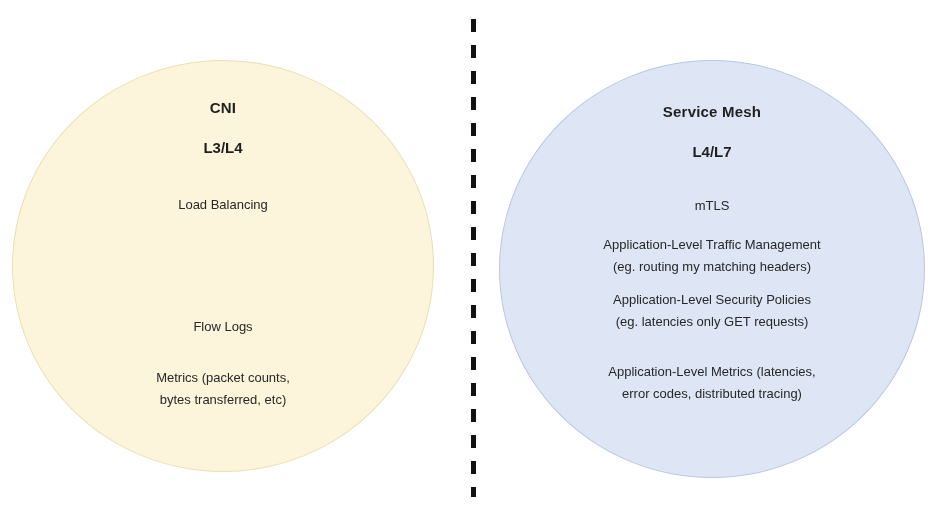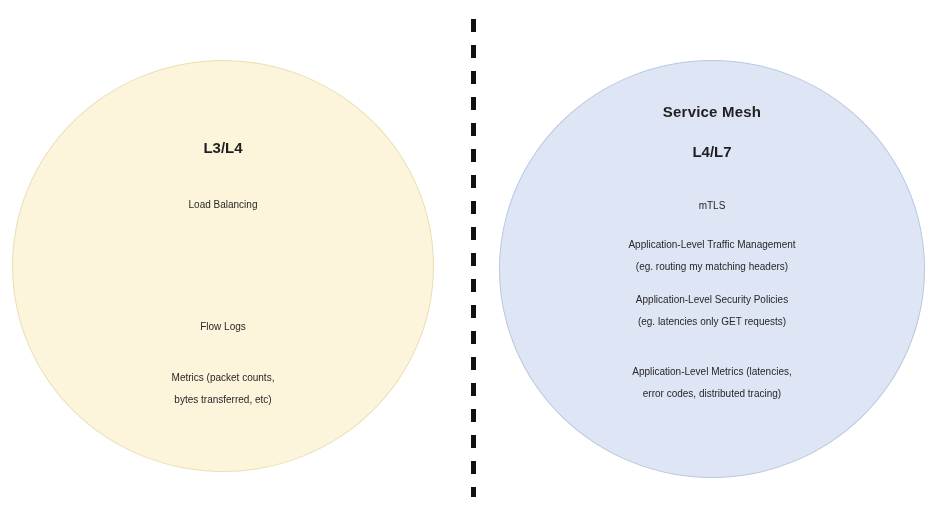--- a/index.html
+++ b/index.html
@@ -44,21 +44,21 @@
   .title {
     font-size: 15px;
     font-weight: bold;
     letter-spacing: 0.2px;
   }
   .subtitle {
     font-size: 15px;
     font-weight: bold;
   }
   .item {
-    font-size: 10px;
+    font-size: 13px;
     line-height: 22px;
     color: #272727;
   }
   
   .left .pos-title    { top: 38px; }
   .left .pos-subtitle { top: 78px; }
   .left .pos-item0    { top: 133px; }
   .left .pos-item1    { top: 180px; }
   .left .pos-item2    { top: 255px; }
   .left .pos-item3    { top: 306px; }
@@ -77,20 +77,21 @@
     width: 5px;
     height: 478px;
   }
 </style>
 </head>
 <body>
 
 <div class="canvas">
 
   <div class="circle left" style="background-color: rgb(252, 245, 220); border-color: rgb(232, 223, 180);">
+    <div class="tblock title pos-title">CNI</div>
     <div class="tblock subtitle pos-subtitle">L3/L4</div>
 
     <div class="tblock item pos-item0">
       <div>Load Balancing</div>
     </div>
     <div class="tblock item pos-item2">
       <div>Flow Logs</div>
     </div>
     <div class="tblock item pos-item3">
       <div>Metrics (packet counts,</div>

